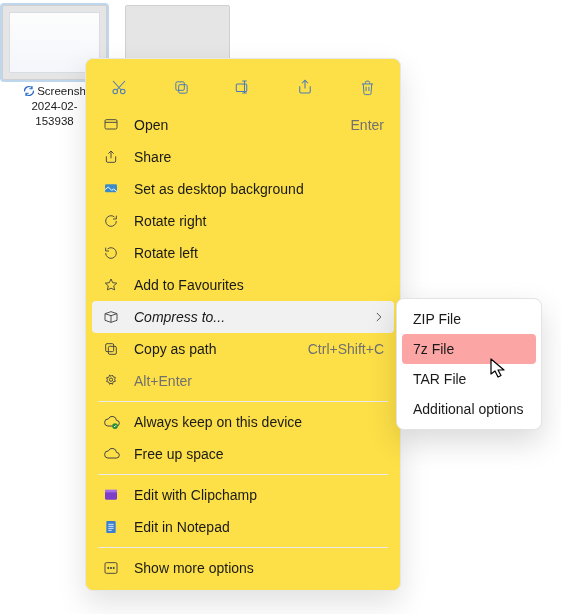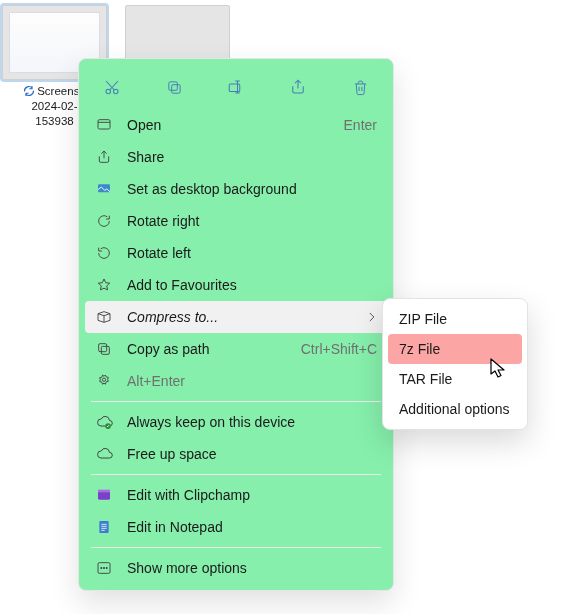--- a/index.html
+++ b/index.html
@@ -47,24 +47,24 @@
     line-height: 1.3;
     display: inline-block;
   }
   .thumb .sync {
     display: inline-block;
     vertical-align: text-top;
     margin-right: 2px;
   }
   .ctx {
     position: absolute;
-    left: 78px;
+    left: 85px;
     top: 58px;
     width: 316px;
-    background: #86efac;
+    background: #fde047;
     border: 1px solid #e6e6e6;
     border-radius: 8px;
     box-shadow: 0 12px 30px rgba(0,0,0,0.12);
     padding: 6px;
   }
   .toprow {
     display: flex;
     justify-content: space-between;
     padding: 8px 9px 8px 9px;
   }
@@ -102,21 +102,21 @@
   .mi .lbl { flex: 1; }
   .mi .shortcut {
     font-size: 14px;
     color: #707070;
   }
   .mi .chev {
     color: #5a5a5a;
   }
   .sub {
     position: absolute;
-    left: 382px;
+    left: 396px;
     top: 298px;
     width: 146px;
     background: #ffffff;
     border: 1px solid #e3e3e3;
     border-radius: 8px;
     box-shadow: 0 12px 30px rgba(0,0,0,0.15);
     padding: 5px;
   }
   .sub .si {
     padding: 7px 11px;

